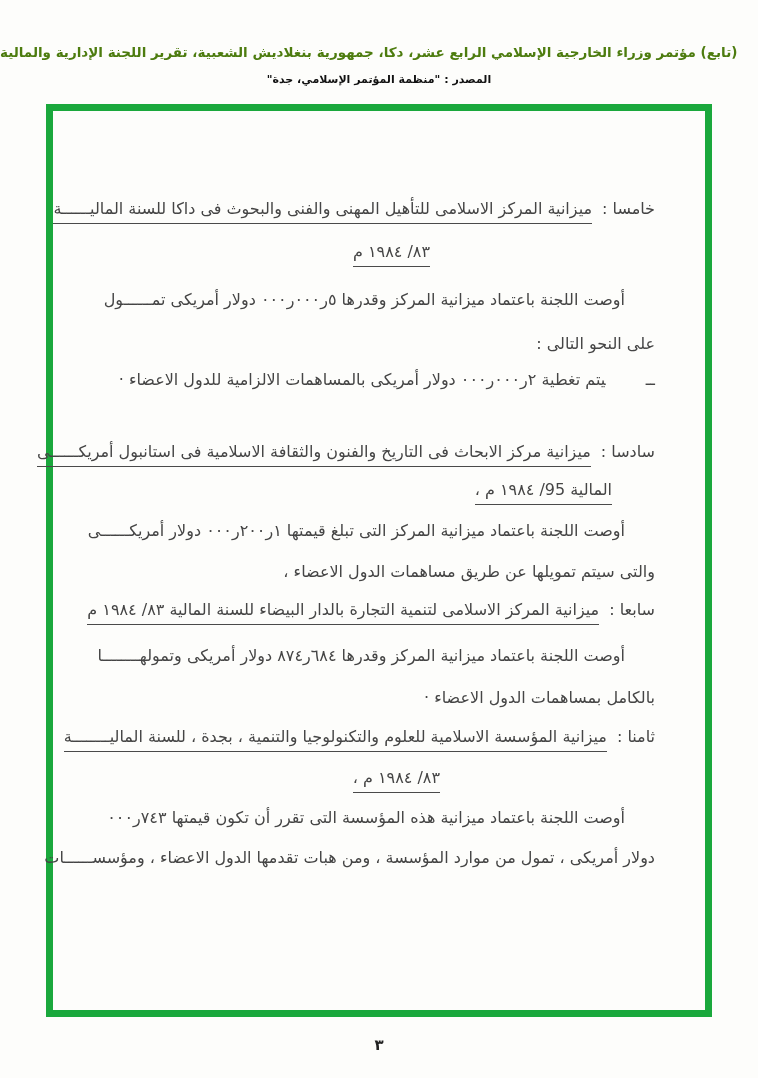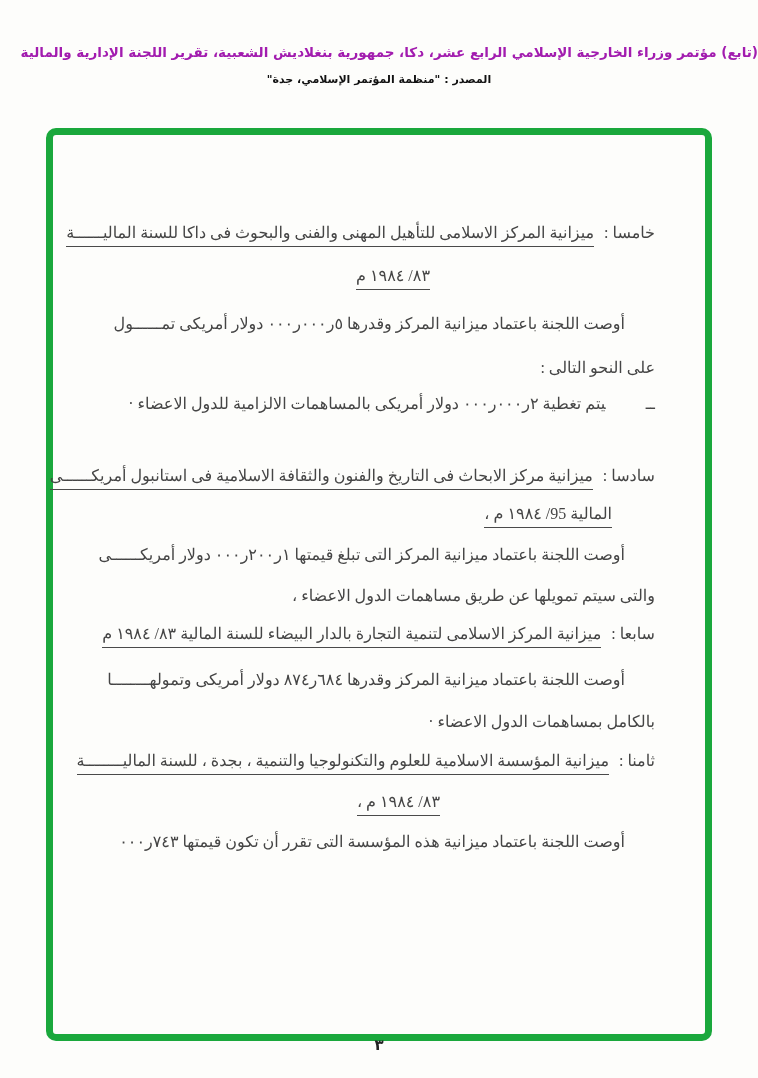--- a/index.html
+++ b/index.html
@@ -6,37 +6,36 @@
   .page{
     position:relative;
     width:758px;height:1078px;
     background:#fdfdfb;
     font-family:"DejaVu Sans", sans-serif;
     overflow:hidden;
   }
   
   .hdr1{
     position:absolute;top:44px;left:0;right:0;
-    text-align:right;direction:rtl;
-    font-size:13.5px;font-weight:bold;color:#a21caf;
+    text-align:left;direction:rtl;
+    font-size:13.5px;font-weight:bold;color:#4d7c0f;
     white-space:nowrap;
   }
   .hdr2{
     position:absolute;top:73px;left:0;right:0;
     text-align:center;direction:rtl;
     font-size:11px;font-weight:bold;color:#111;
   }
   
   .frame{
-    position:absolute;left:46px;top:128px;
+    position:absolute;left:46px;top:104px;
     width:652px;height:899px;
     border:7px solid #1aa83c;
-    border-radius:10px;
+    border-radius:0;
     background:transparent;
-    font-family:Liberation Serif, serif;
   }
   .content{position:relative;width:100%;height:100%;}
   
   .line{
     position:absolute;right:50px;left:27px;
     direction:rtl;text-align:right;
     font-size:16px;line-height:24px;color:#454545;
     white-space:nowrap;
   }
   .line.cont{left:auto;}
@@ -88,19 +87,20 @@
       <div class="line indent" style="top:533px">أوصت اللجنة باعتماد ميزانية المركز وقدرها ٦٨٤ر٨٧٤ دولار أمريكى وتمولهــــــــا</div>
       <div class="line" style="top:614px">
         <span class="label">ثامنا :</span><span class="u">ميزانية المؤسسة الاسلامية للعلوم والتكنولوجيا والتنمية ، بجدة ، للسنة الماليــــــــة</span>
       </div>
 
       <div class="line" style="top:575px">بالكامل بمساهمات الدول الاعضاء ·</div>
       <div class="line cont" style="top:655px;right:265px">
         <span class="u">٨٣/ ١٩٨٤ م ،</span>
       </div>
       <div class="line indent" style="top:695px">أوصت اللجنة باعتماد ميزانية هذه المؤسسة التى تقرر أن تكون قيمتها ٧٤٣ر٠٠٠</div>
+      <div class="line" style="top:735px">دولار أمريكى ، تمول من موارد المؤسسة ، ومن هبات تقدمها الدول الاعضاء ، ومؤسســــــات</div>
 
     </div>
   </div>
 
   <div class="pagenum">٣</div>
 
 </div>
 
 </body></html>

